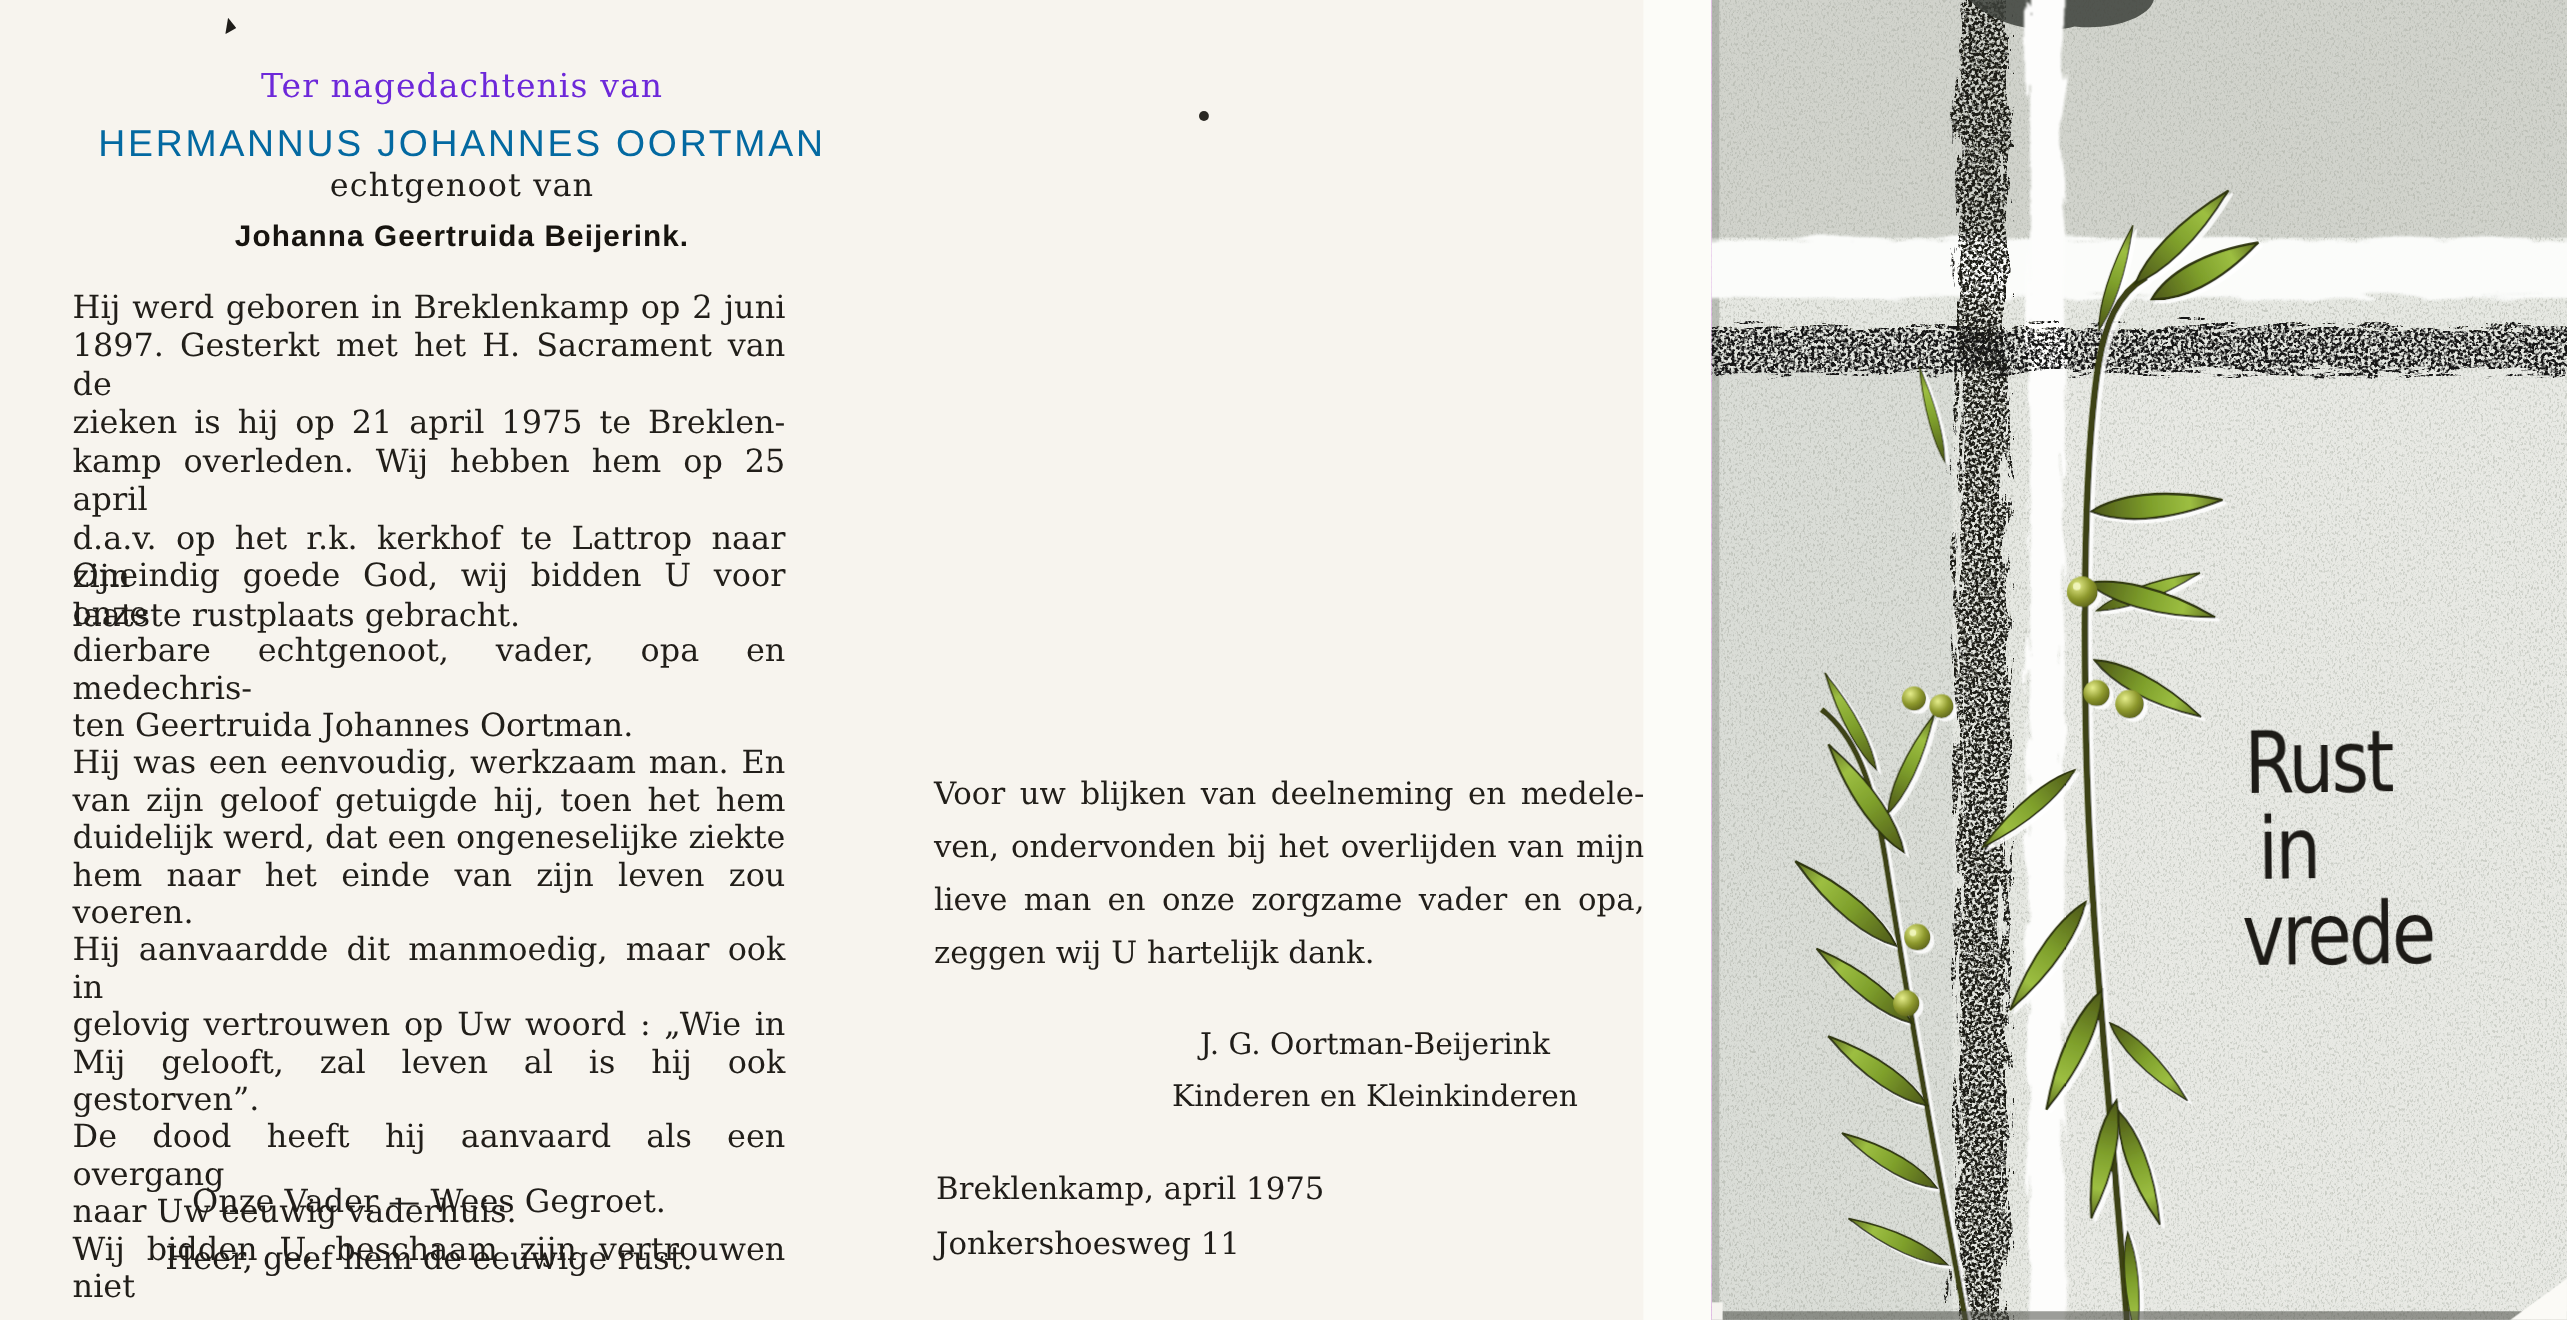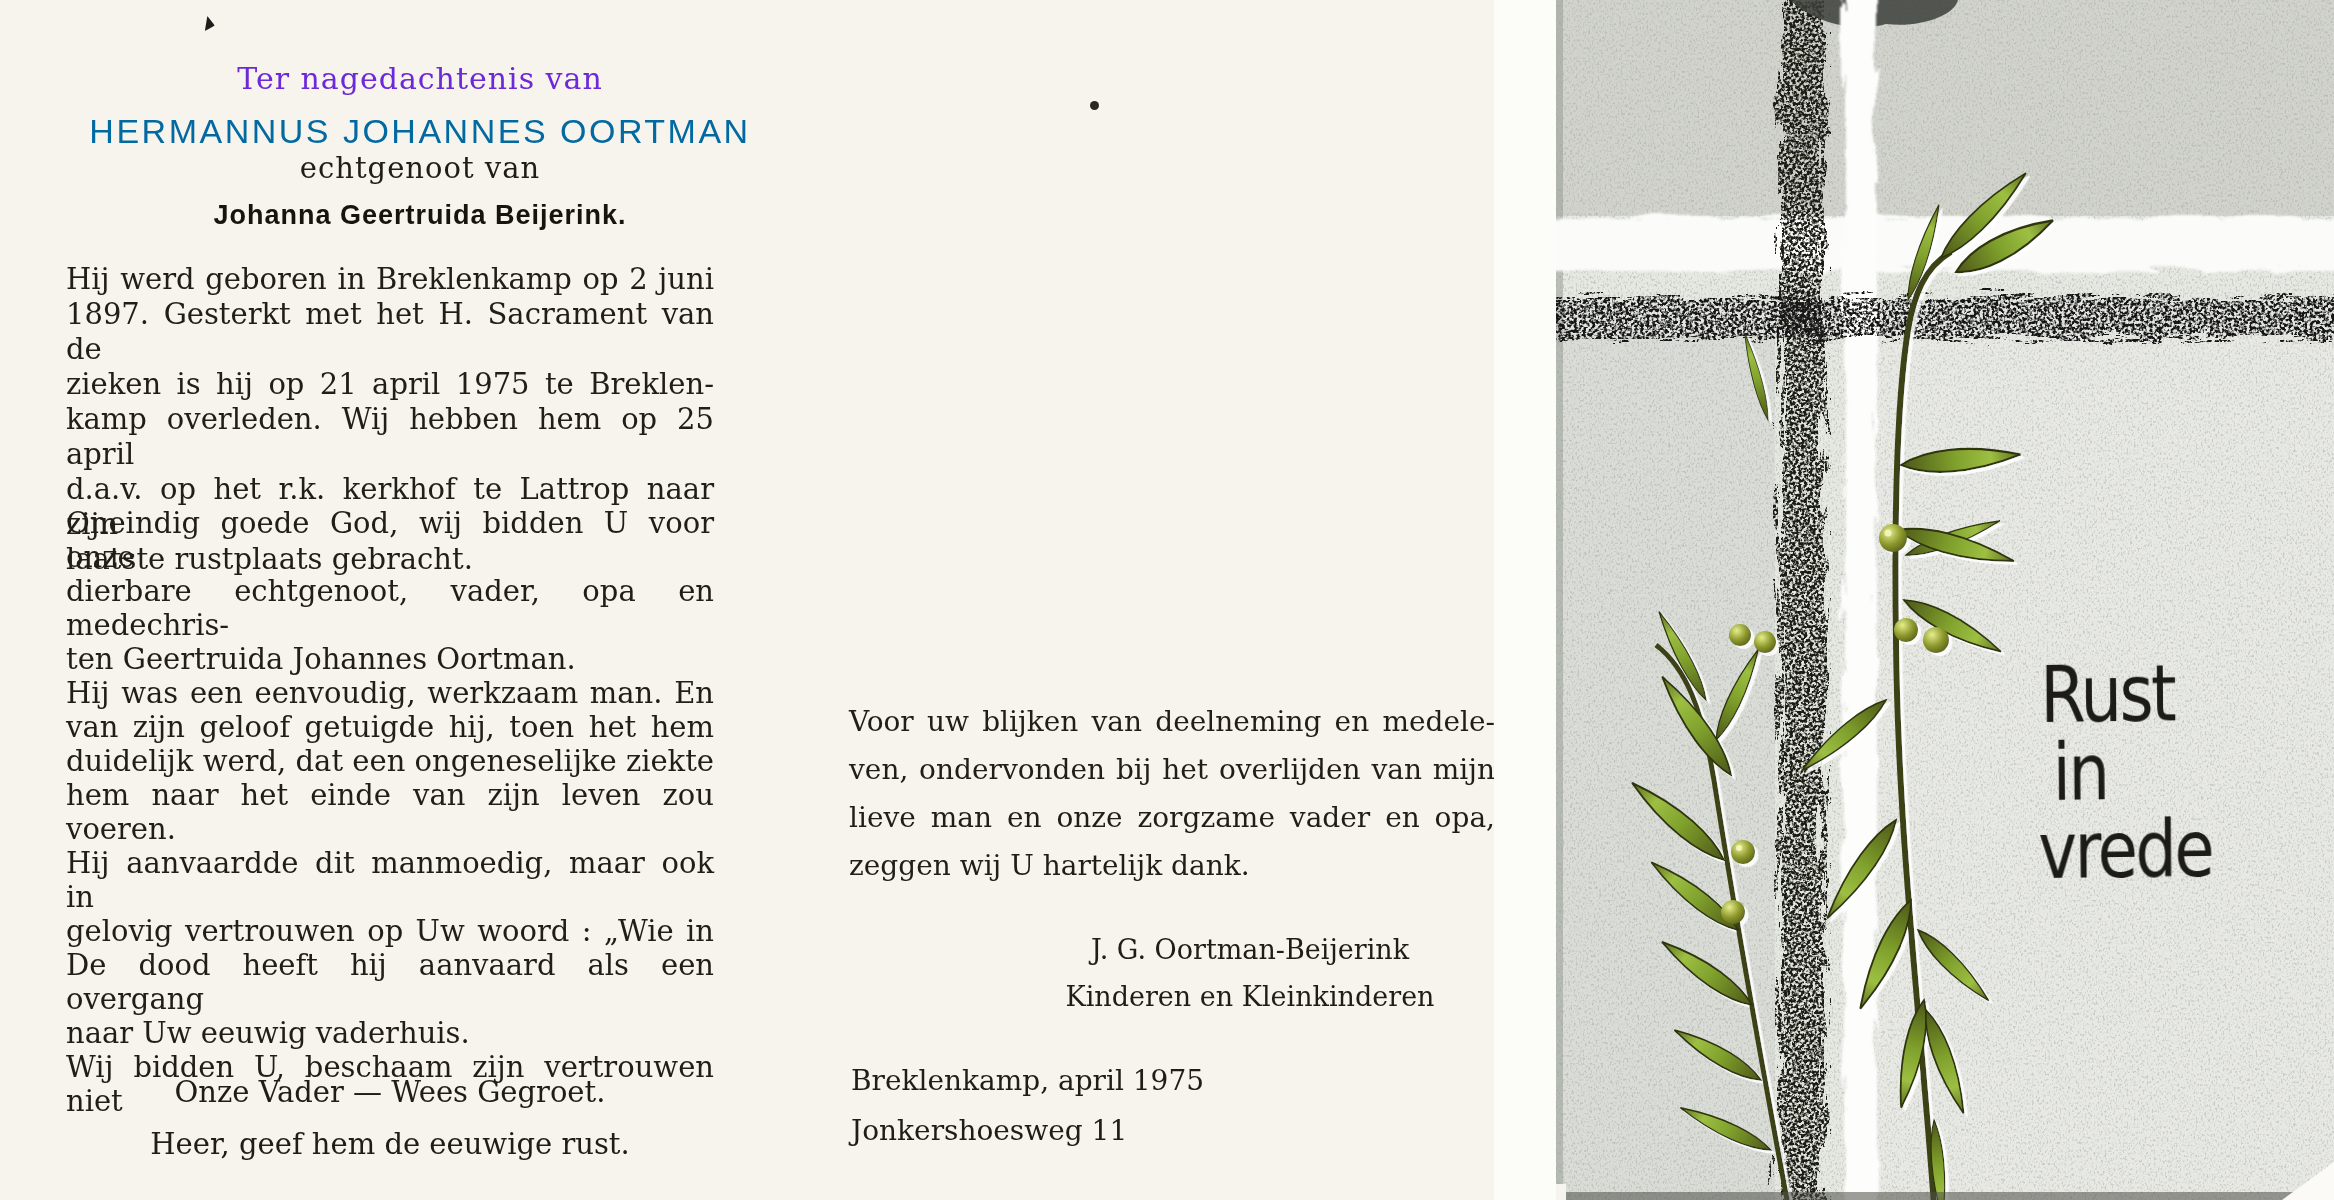--- a/index.html
+++ b/index.html
@@ -83,20 +83,21 @@
 <div class="abs bio-block-2">
     <div class="line just">Oneindig goede God, wij bidden U voor onze</div>
     <div class="line just">dierbare echtgenoot, vader, opa en medechris-</div>
     <div class="line">ten Geertruida Johannes Oortman.</div>
     <div class="line just">Hij was een eenvoudig, werkzaam man. En</div>
     <div class="line just">van zijn geloof getuigde hij, toen het hem</div>
     <div class="line just">duidelijk werd, dat een ongeneselijke ziekte</div>
     <div class="line just">hem naar het einde van zijn leven zou voeren.</div>
     <div class="line just">Hij aanvaardde dit manmoedig, maar ook in</div>
     <div class="line just">gelovig vertrouwen op Uw woord : „Wie in</div>
+    <div class="line just">Mij gelooft, zal leven al is hij ook gestorven”.</div>
     <div class="line just">De dood heeft hij aanvaard als een overgang</div>
     <div class="line">naar Uw eeuwig vaderhuis.</div>
     <div class="line just">Wij bidden U, beschaam zijn vertrouwen niet</div>
   </div>
 
 <div class="abs closing-prayers">
     <div class="pline">Onze Vader — Wees Gegroet.</div>
     <div class="pline">Heer, geef hem de eeuwige rust.</div>
   </div>
 

